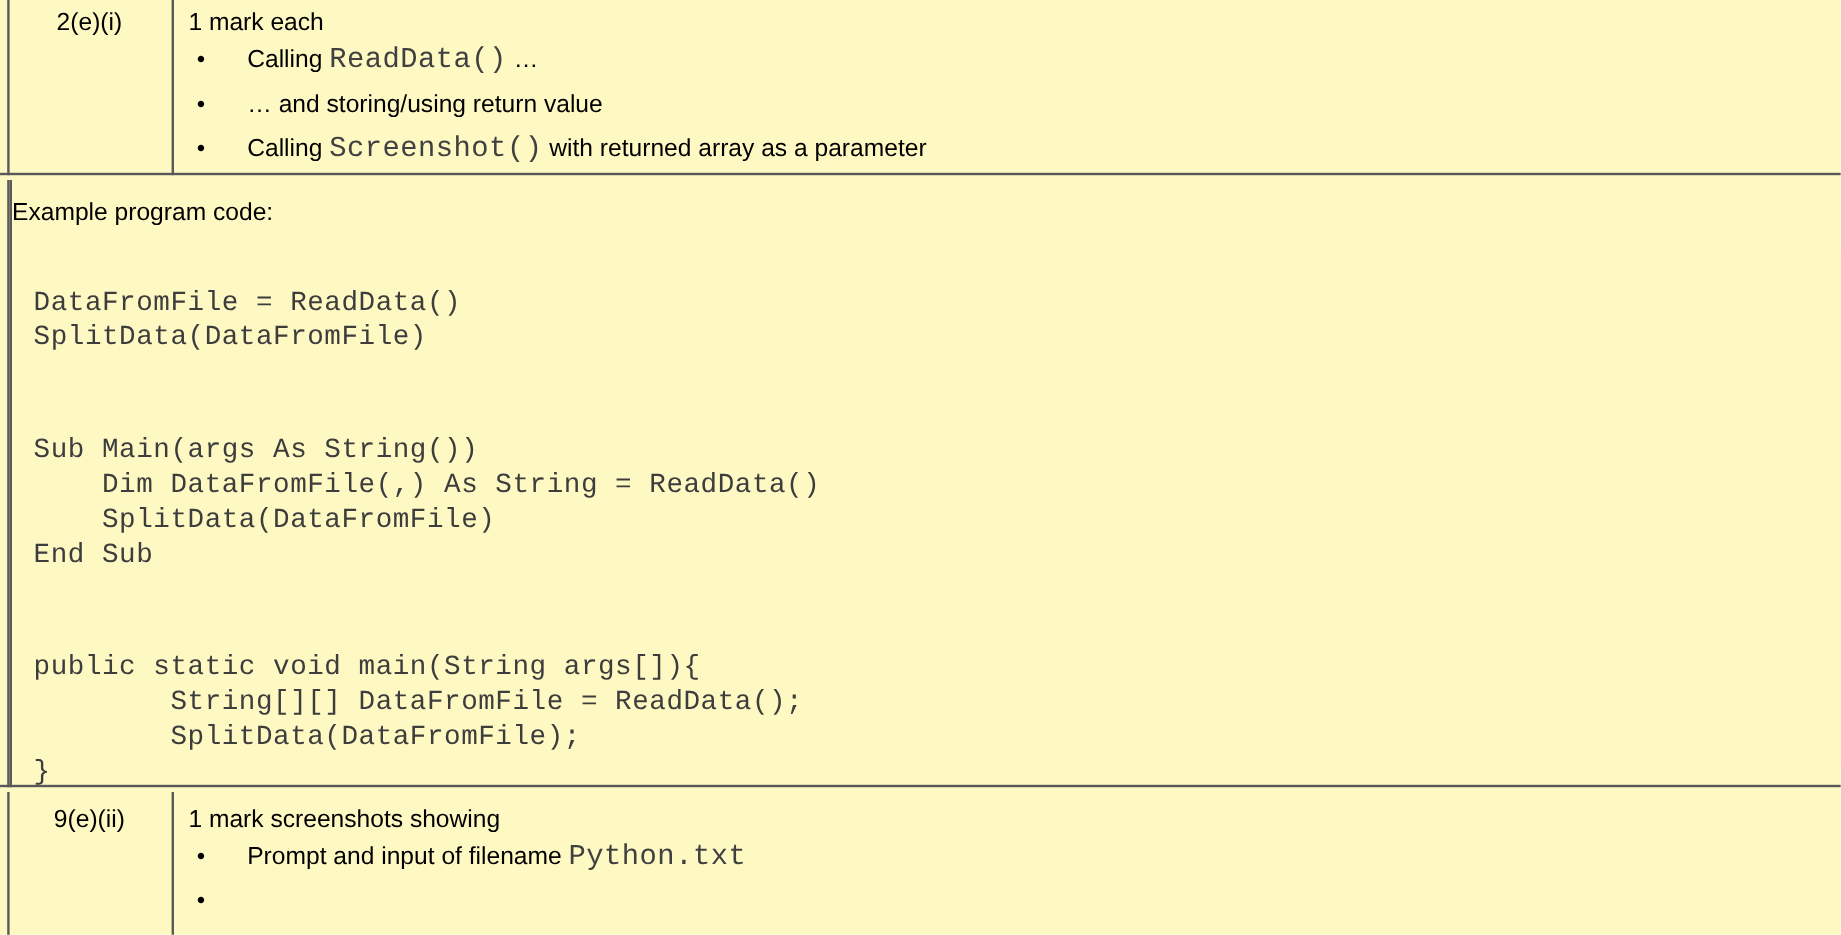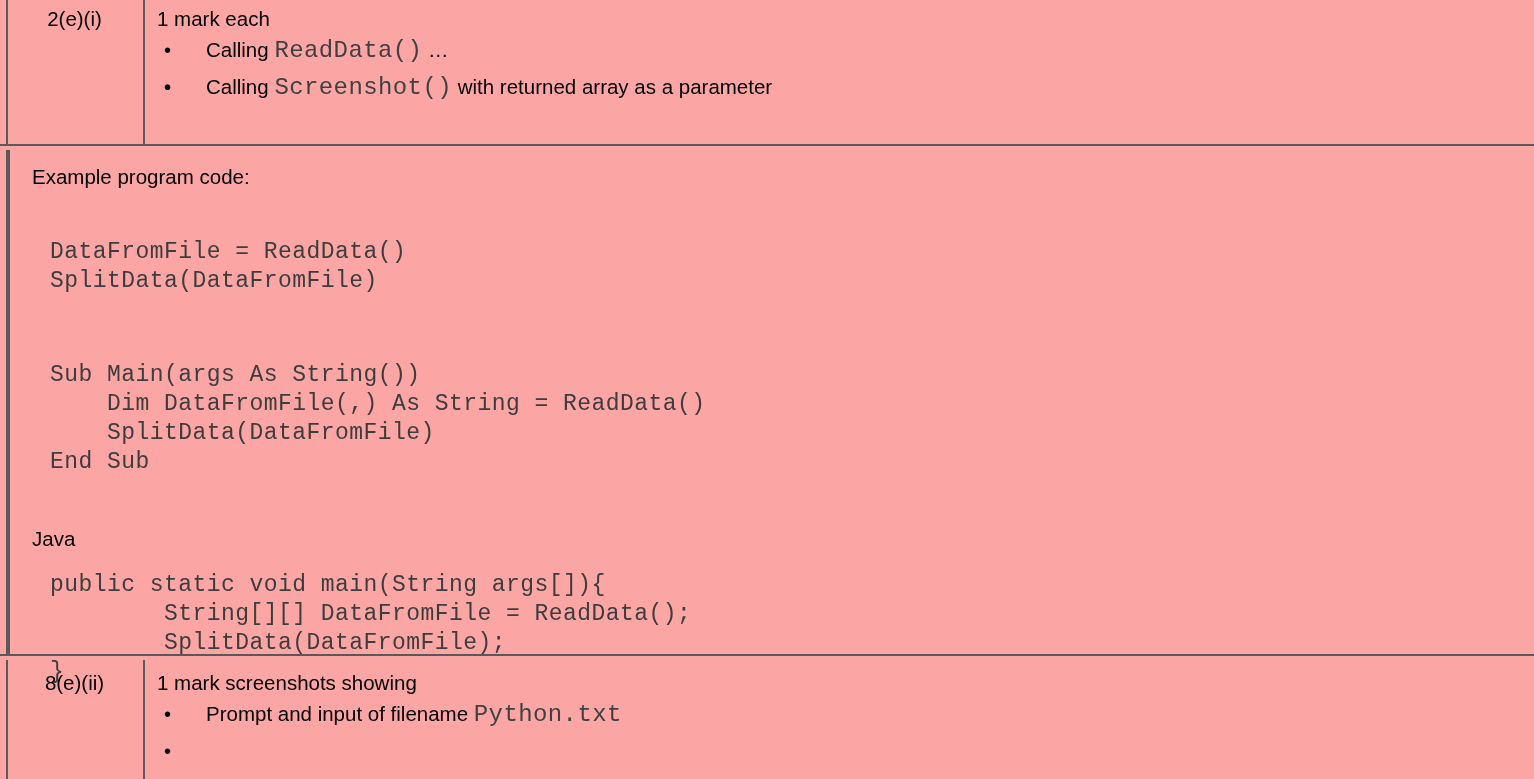--- a/index.html
+++ b/index.html
@@ -13,21 +13,21 @@
     height: 779px;
     overflow: hidden;
     font-family: "Liberation Sans", sans-serif;
     color: #000000;
   }
 
   .page {
     position: relative;
     width: 1534px;
     height: 779px;
-    background: #fca5a5;
+    background: #fef9c3;
   }
 
   .rule {
     position: absolute;
     left: 0;
     width: 1534px;
     height: 2px;
     background: #595959;
   }
 
@@ -102,21 +102,21 @@
   .code-block {
     position: absolute;
     left: 6px;
     box-sizing: border-box;
     border-left: 2px solid #595959;
     padding: 0;
   }
 
   .code-inner {
     position: absolute;
-    left: 24px;
+    left: 2px;
     top: 0;
   }
 
   .code-heading {
     font-family: "Liberation Sans", sans-serif;
     font-size: 20.5px;
     line-height: 29px;
     font-weight: normal;
     color: #000;
     white-space: pre;
@@ -151,21 +151,21 @@
 
       <div class="lead-line">1 mark each</div>
 
       <ul class="bullets">
         <li>
           <span class="dot">•</span>
           <span>Calling </span><span class="mono">ReadData()</span><span> …</span>
         </li>
         <li>
           <span class="dot">•</span>
-          <span class="mono"></span><span></span>
+          <span>… and storing/using return value</span><span class="mono"></span><span></span>
         </li>
         <li>
           <span class="dot">•</span>
           <span>Calling </span><span class="mono">Screenshot()</span><span> with returned array as a parameter</span>
         </li>
       </ul>
     </div>
 
     <div class="divider" style="left:0; top:0; height:152px;"></div>
   </div>
@@ -186,37 +186,36 @@
 
       <div class="spacer-line"></div>
 
       <pre class="code">Sub Main(args As String())
     Dim DataFromFile(,) As String = ReadData()
     SplitData(DataFromFile)
 End Sub</pre>
 
       <div class="spacer-line"></div>
 
-      <div class="code-heading">Java</div>
       <pre class="code">public static void main(String args[]){
         String[][] DataFromFile = ReadData();
         SplitData(DataFromFile);
 }</pre>
     </div>
   </div>
 
   <div class="rule" style="top:654px;"></div>
 
   <div class="marked-row" id="row-2eii" style="top:660px; height:125px;">
 
     <div class="divider" style="left:0; top:0; height:125px;"></div>
 
     <div class="divider" style="left:137px; top:0; height:125px;"></div>
 
-    <div class="label-cell" style="top:10px;">8(e)(ii)</div>
+    <div class="label-cell" style="top:10px;">9(e)(ii)</div>
 
     <div class="content-cell" style="top:10px;">
 
       <div class="lead-line">1 mark screenshots showing</div>
 
       <ul class="bullets">
         <li>
           <span class="dot">•</span>
           <span>Prompt and input of filename </span><span class="mono">Python.txt</span><span></span>
         </li>

